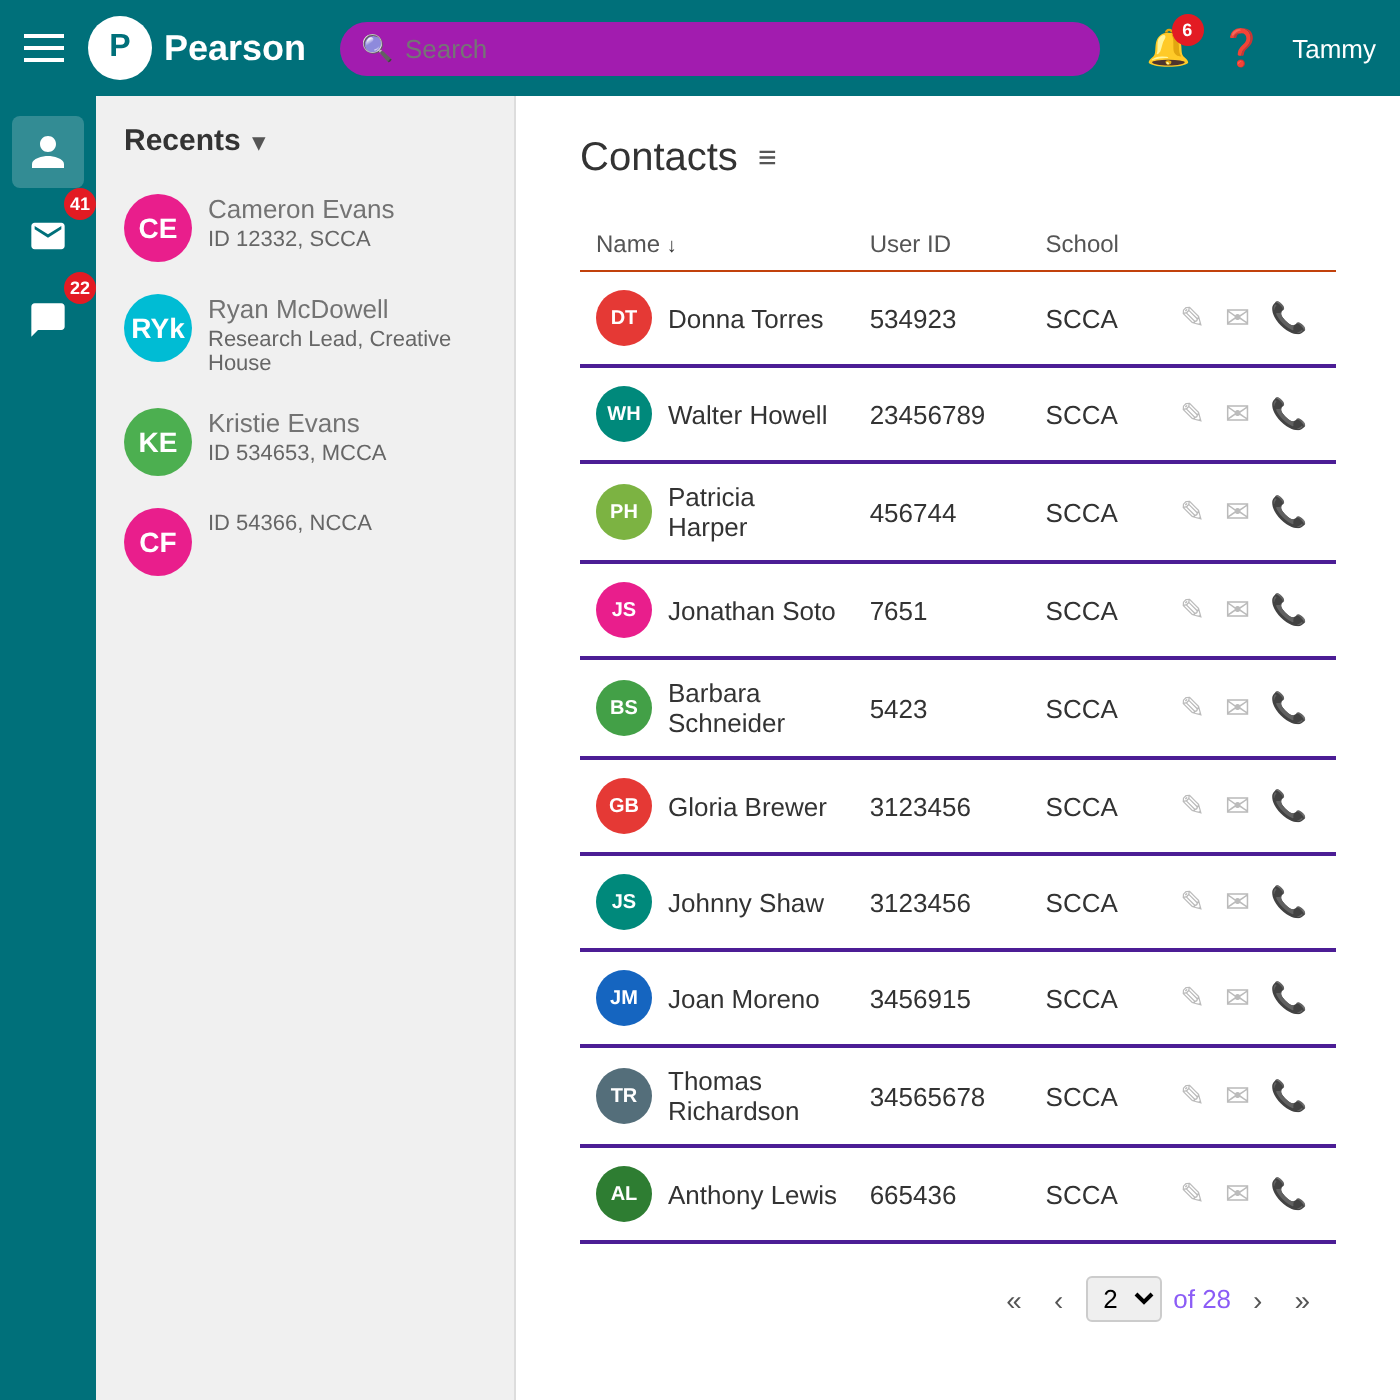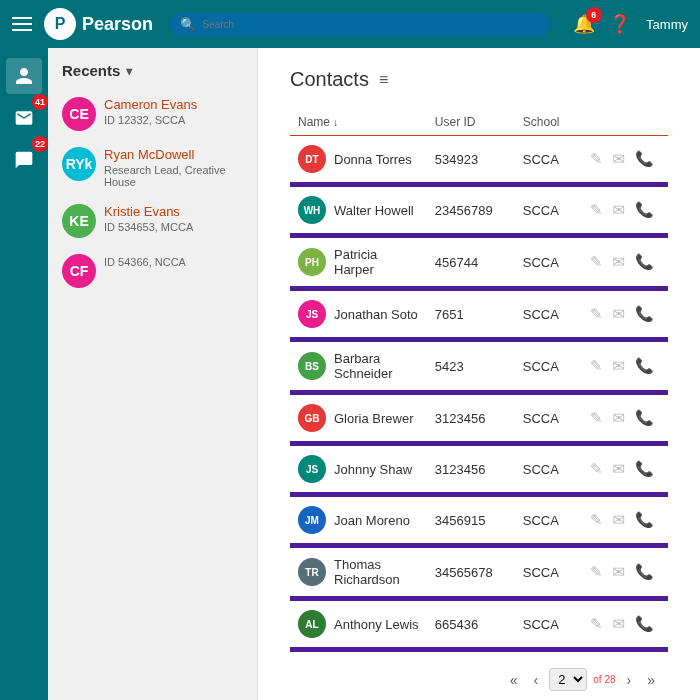--- a/index.html
+++ b/index.html
@@ -14,21 +14,21 @@
       padding: 0 12px;
       flex-shrink: 0;
       gap: 12px;
     }
     .hamburger { color: white; font-size: 18px; cursor: pointer; display: flex; flex-direction: column; gap: 4px; }
     .hamburger span { display: block; width: 20px; height: 2px; background: white; }
     .logo-area { display: flex; align-items: center; gap: 6px; color: white; font-size: 18px; font-weight: bold; }
     .logo-circle { width: 32px; height: 32px; background: white; border-radius: 50%; display: flex; align-items: center; justify-content: center; }
     .logo-p { color: #00707a; font-weight: bold; font-size: 16px; }
     .search-bar { flex: 1; max-width: 380px; margin: 0 auto; position: relative; }
-    .search-bar input { width: 100%; padding: 6px 12px 6px 32px; border-radius: 20px; border: none; font-size: 10px; background: #0369a1; outline: none; }
+    .search-bar input { width: 100%; padding: 6px 12px 6px 32px; border-radius: 20px; border: none; font-size: 13px; background: #a21caf; outline: none; }
     .search-icon-nav { position: absolute; left: 10px; top: 50%; transform: translateY(-50%); color: #aaa; font-size: 13px; }
     .nav-right { margin-left: auto; display: flex; align-items: center; gap: 14px; }
     .nav-icon { color: white; font-size: 18px; cursor: pointer; position: relative; }
     .badge { position: absolute; top: -6px; right: -6px; background: #e31b23; color: white; border-radius: 50%; width: 16px; height: 16px; font-size: 9px; display: flex; align-items: center; justify-content: center; font-weight: bold; }
     .nav-user { color: white; font-size: 13px; cursor: pointer; }
 
     
     .main-layout { display: flex; flex: 1; overflow: hidden; }
 
     
@@ -75,21 +75,21 @@
       cursor: pointer;
       gap: 8px;
     }
     .avatar-circle {
       width: 34px; height: 34px; border-radius: 50%;
       display: flex; align-items: center; justify-content: center;
       font-size: 14px; font-weight: bold; color: white;
       flex-shrink: 0;
     }
     .recent-info { flex: 1; }
-    .recent-name { font-size: 13px; color: #c2410c; font-weight: 500; }
+    .recent-name { font-size: 13px; color: #737373; font-weight: 500; }
     .recent-sub { font-size: 11px; color: #666; margin-top: 2px; }
 
     
     .main-content {
       flex: 1;
       background: white;
       overflow-y: auto;
       padding: 20px 32px;
     }
     .contacts-header {
@@ -100,21 +100,21 @@
     .filter-icon { color: #555; font-size: 16px; cursor: pointer; }
 
     
     .contacts-table { width: 100%; border-collapse: collapse; }
     .contacts-table th {
       text-align: left; font-size: 12px; color: #555; font-weight: normal;
       padding: 6px 8px; border-bottom: 1px solid #c2410c; margin-left: 48px;
     }
     .contacts-table td {
       padding: 9px 8px; font-size: 13px; color: #333;
-      border-bottom: 5px solid #4c1d95; vertical-align: middle;
+      border-bottom: 2px solid #4c1d95; vertical-align: middle;
     }
     .th-name { width: 180px; }
     .th-userid { width: 120px; }
     .th-school { width: 100px; }
     .th-actions { width: 100px; }
     .sort-arrow { font-size: 10px; color: #333; }
 
     .name-cell { display: flex; align-items: center; gap: 8px; }
     .row-avatar { width: 28px; height: 28px; border-radius: 50%; display: flex; align-items: center; justify-content: center; font-size: 10px; font-weight: bold; color: white; flex-shrink: 0; }
     .userid-cell { color: #666; font-size: 12px; }
@@ -124,21 +124,21 @@
     .action-icon { color: #bbb; font-size: 15px; cursor: pointer; }
 
     
     .pagination {
       display: flex; align-items: center; justify-content: flex-end;
       padding: 16px 8px 0;
       gap: 6px;
     }
     .page-btn { background: none; border: none; cursor: pointer; color: #555; font-size: 14px; padding: 3px 5px; }
     .page-select { border: 1px solid #ccc; border-radius: 3px; padding: 2px 4px; font-size: 13px; }
-    .page-of { font-size: 10px; color: #ef4444; }
+    .page-of { font-size: 13px; color: #8b5cf6; }
   </style>
 </head>
 <body>
 
 <nav class="top-nav">
   <div class="hamburger">
     <span></span>
       <span></span>
       <span></span>
   </div>

